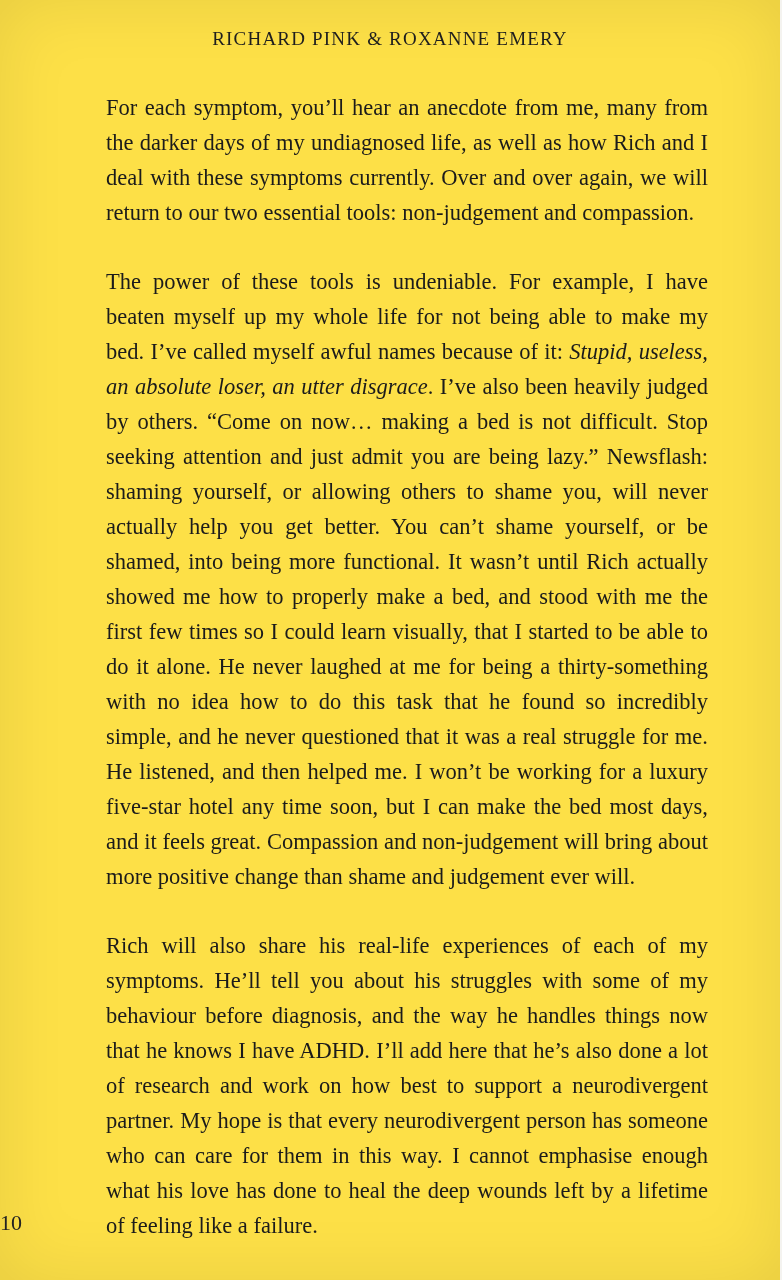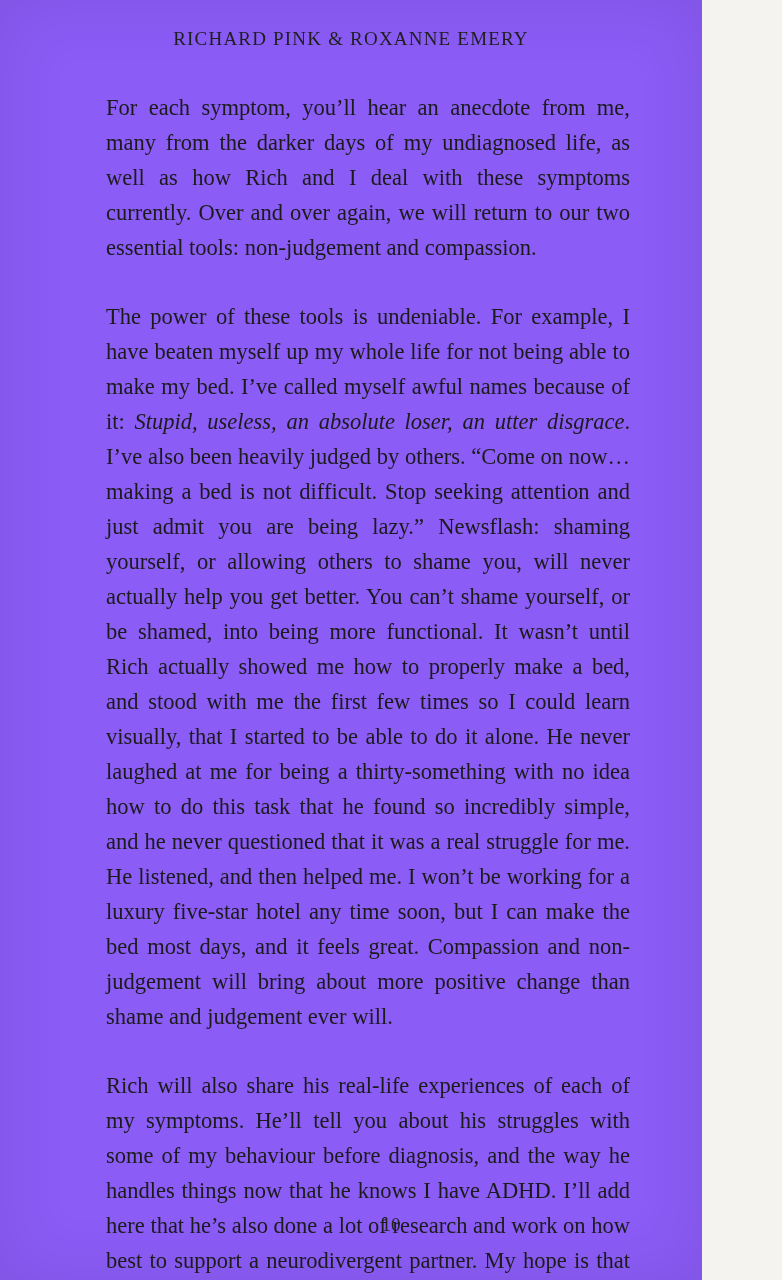--- a/index.html
+++ b/index.html
@@ -8,23 +8,23 @@
   }
   body {
     width: 782px;
     height: 1280px;
     background: #f4f3f0;
     font-family: "Liberation Serif", serif;
     overflow: hidden;
   }
   .page {
     position: relative;
-    width: 702px;
+    width: 780px;
     height: 1280px;
-    background: #8b5cf6;
+    background: #fde047;
     box-shadow: inset 0 0 70px rgba(0,0,0,0.09);
     box-sizing: border-box;
     padding: 28px 72px 0 90px;
     color: #1b1b1b;
   }
   .running-header {
     text-align: center;
     font-size: 19px;
     letter-spacing: 1.2px;
     color: #1e1e1e;
@@ -41,22 +41,21 @@
     margin: 0 0 34px 16px;
   }
   .body-text em {
     font-style: italic;
   }
   .page-number {
     position: absolute;
     bottom: 44px;
     left: 0;
     width: 782px;
-    text-align: center;
-    font-size: 19px;
+    font-size: 22px;
     color: #222;
   }
 </style>
 </head>
 <body>
 
 <div class="page">
 
   <div class="running-header">RICHARD PINK &amp; ROXANNE EMERY</div>
 

